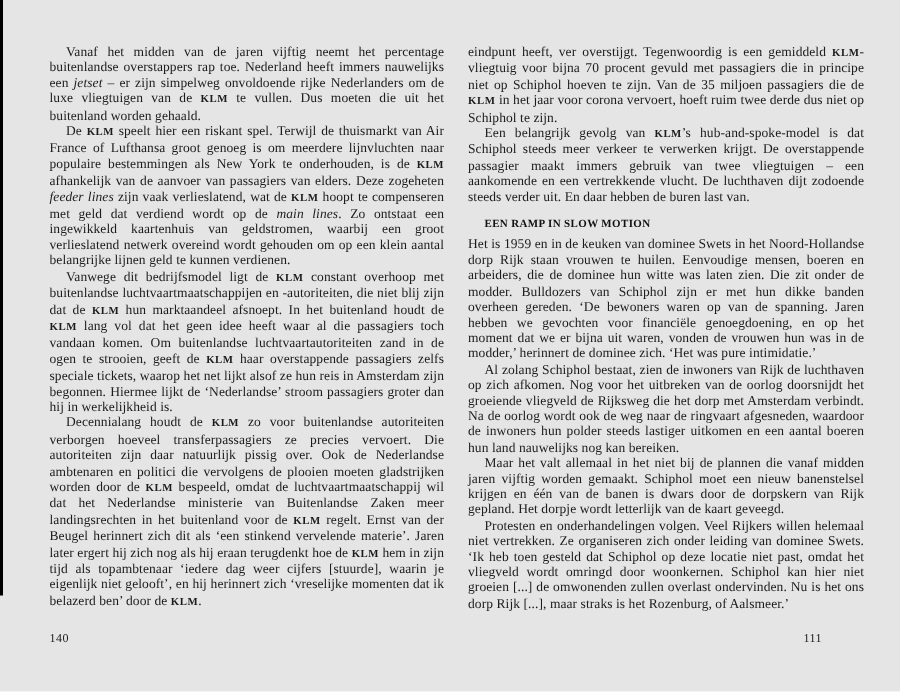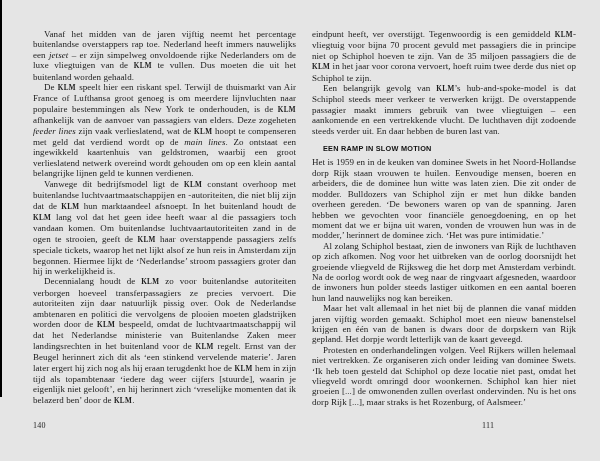--- a/index.html
+++ b/index.html
@@ -40,36 +40,36 @@
   }
   .body-para.indent { text-indent: 11px; }
   .it { font-style: italic; }
   .smallcaps {
     text-transform: uppercase;
     font-size: 7.2px;
     letter-spacing: 0.35px;
     font-weight: bold;
   }
   .section-heading {
-    font-family: Liberation Sans, sans-serif;
+    font-family: Liberation Serif, serif;
     font-weight: 700;
     font-size: 7.3px;
     letter-spacing: 0.25px;
     margin: 8px 0 3px 11px;
     color: #111111;
   }
   .page-number {
     position: absolute;
     top: 421px;
     font-size: 8px;
     letter-spacing: 0.3px;
     color: #1c1c1c;
   }
   .page-number-left  { left: 33px; }
-  .page-number-right { left: 482px; width: 66px; }
+  .page-number-right { left: 482px; width: 66px; text-align: right; }
 </style>
 </head>
 <body>
 
 <div class="spread">
   <div class="scan-edge"></div>
 
   <div class="page-text page-text-left">
       <p class="body-para indent">Vanaf het midden van de jaren vijftig neemt het percentage buitenlandse overstappers rap toe. Nederland heeft immers nauwelijks een <span class="it">jetset</span> – er zijn simpelweg onvoldoende rijke Nederlanders om de luxe vliegtuigen van de <span class="smallcaps">klm</span> te vullen. Dus moeten die uit het buitenland worden gehaald.</p>
       <p class="body-para indent">De <span class="smallcaps">klm</span> speelt hier een riskant spel. Terwijl de thuismarkt van Air France of Lufthansa groot genoeg is om meerdere lijnvluchten naar populaire bestemmingen als New York te onderhouden, is de <span class="smallcaps">klm</span> afhankelijk van de aanvoer van passagiers van elders. Deze zogeheten <span class="it">feeder lines</span> zijn vaak verlieslatend, wat de <span class="smallcaps">klm</span> hoopt te compenseren met geld dat verdiend wordt op de <span class="it">main lines</span>. Zo ontstaat een ingewikkeld kaartenhuis van geldstromen, waarbij een groot verlieslatend netwerk overeind wordt gehouden om op een klein aantal belangrijke lijnen geld te kunnen verdienen.</p>

